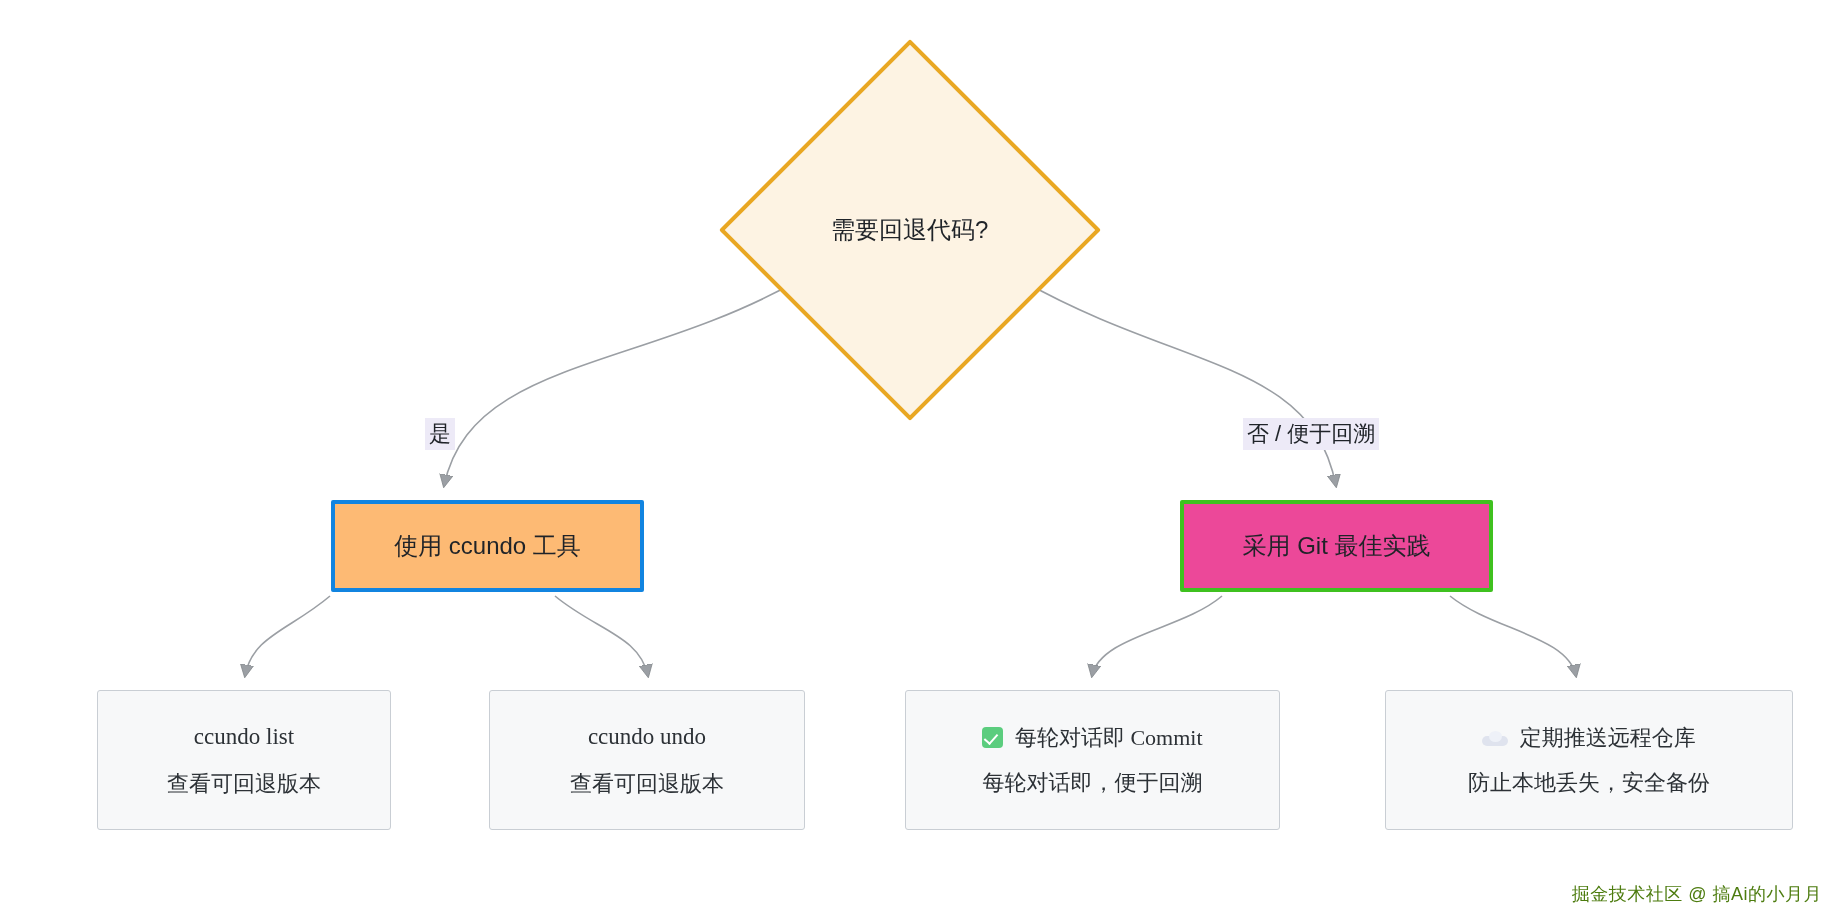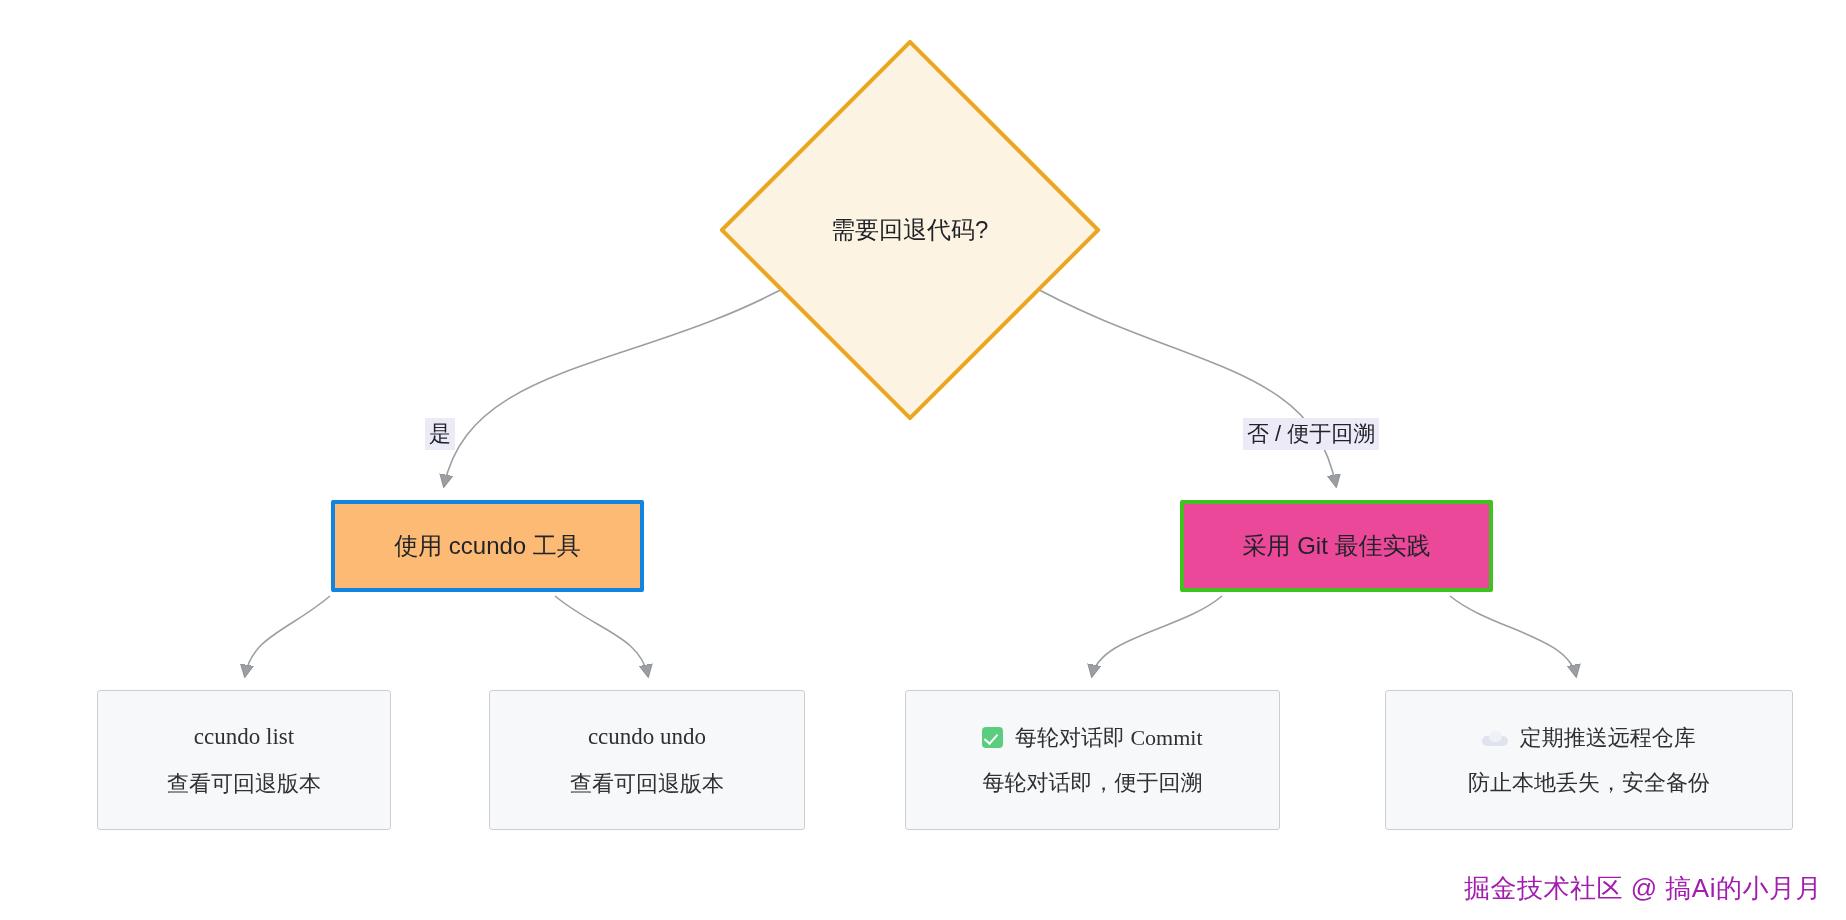--- a/index.html
+++ b/index.html
@@ -160,22 +160,22 @@
     white-space: nowrap;
   }
   .edge-label.yes { left: 425px; top: 418px; }
   .edge-label.no  { left: 1243px; top: 418px; }
 
   
   .watermark {
     position: absolute;
     right: 24px;
     bottom: 14px;
-    font-size: 26px;
-    color: #a21caf;
+    font-size: 18px;
+    color: #4d7c0f;
     letter-spacing: 0.5px;
     white-space: nowrap;
   }
 </style>
 </head>
 <body>
 
 <div id="canvas">
 
   <svg id="edges" viewBox="0 0 1846 920" xmlns="http://www.w3.org/2000/svg">

